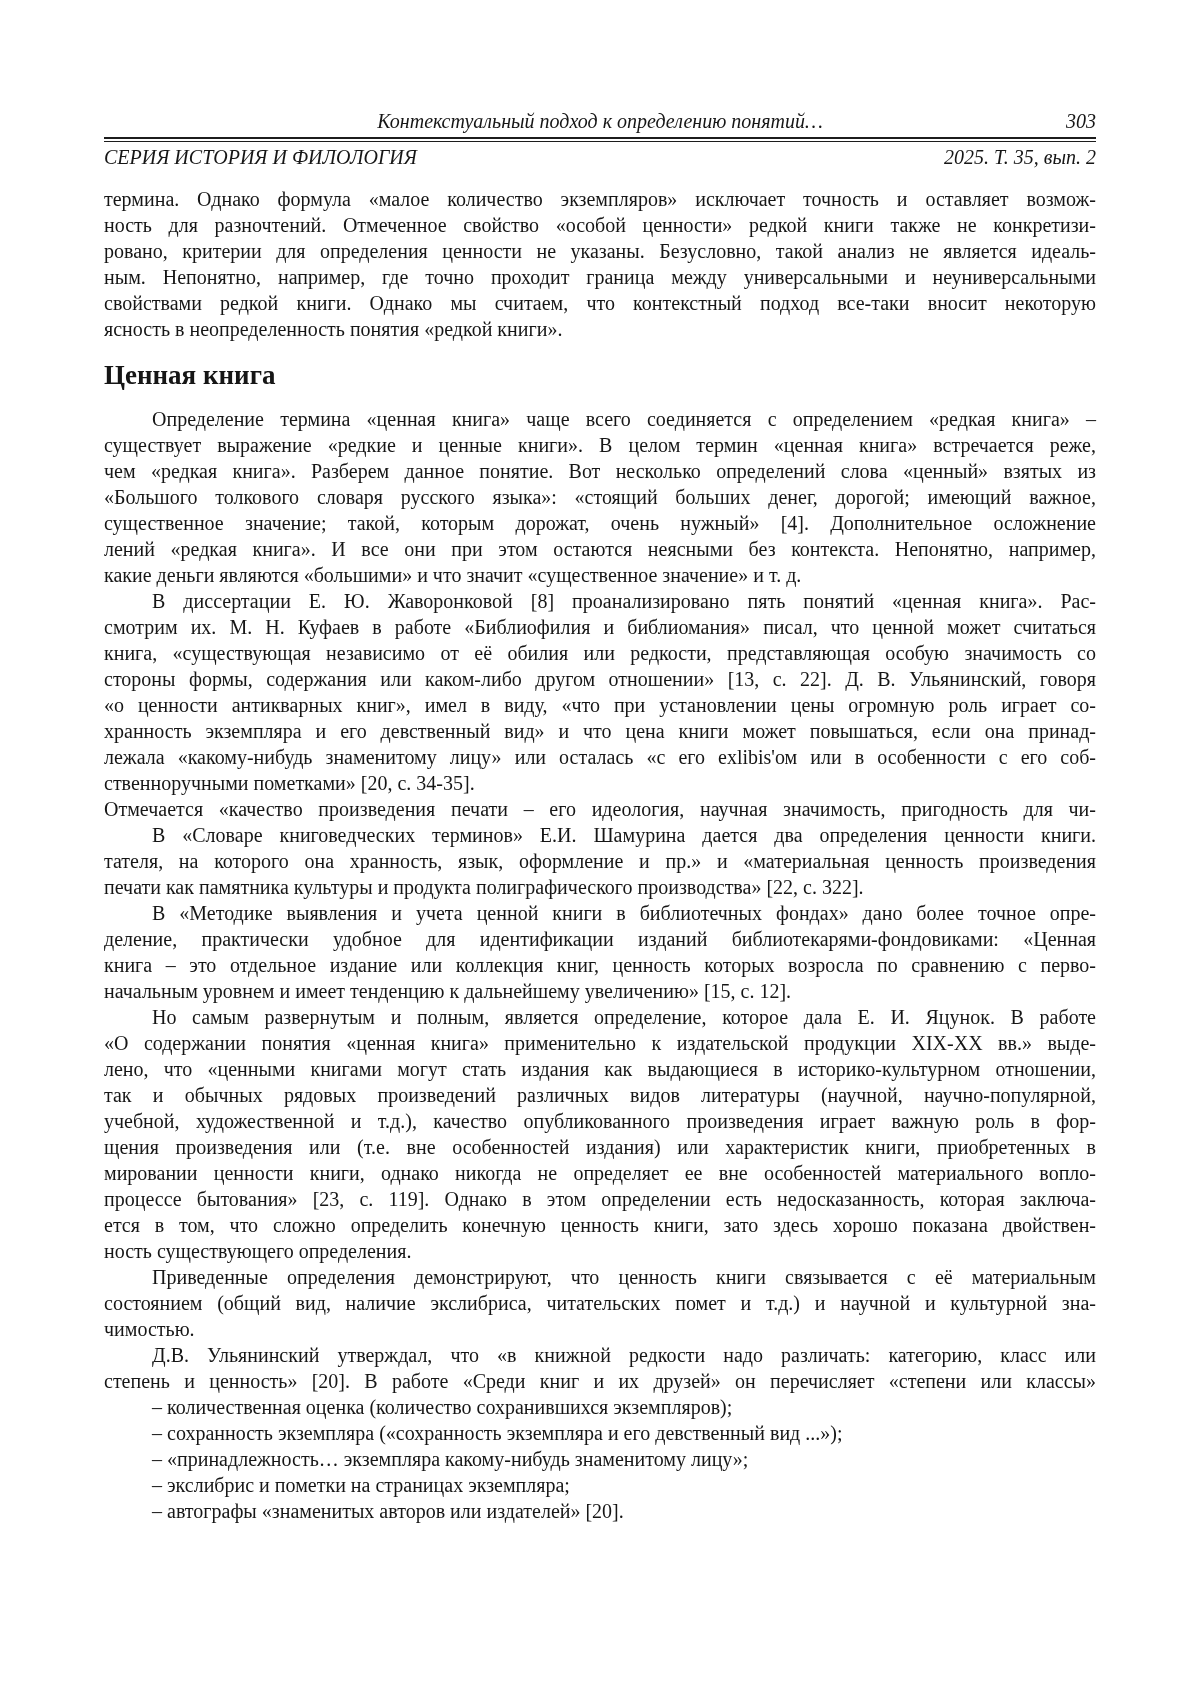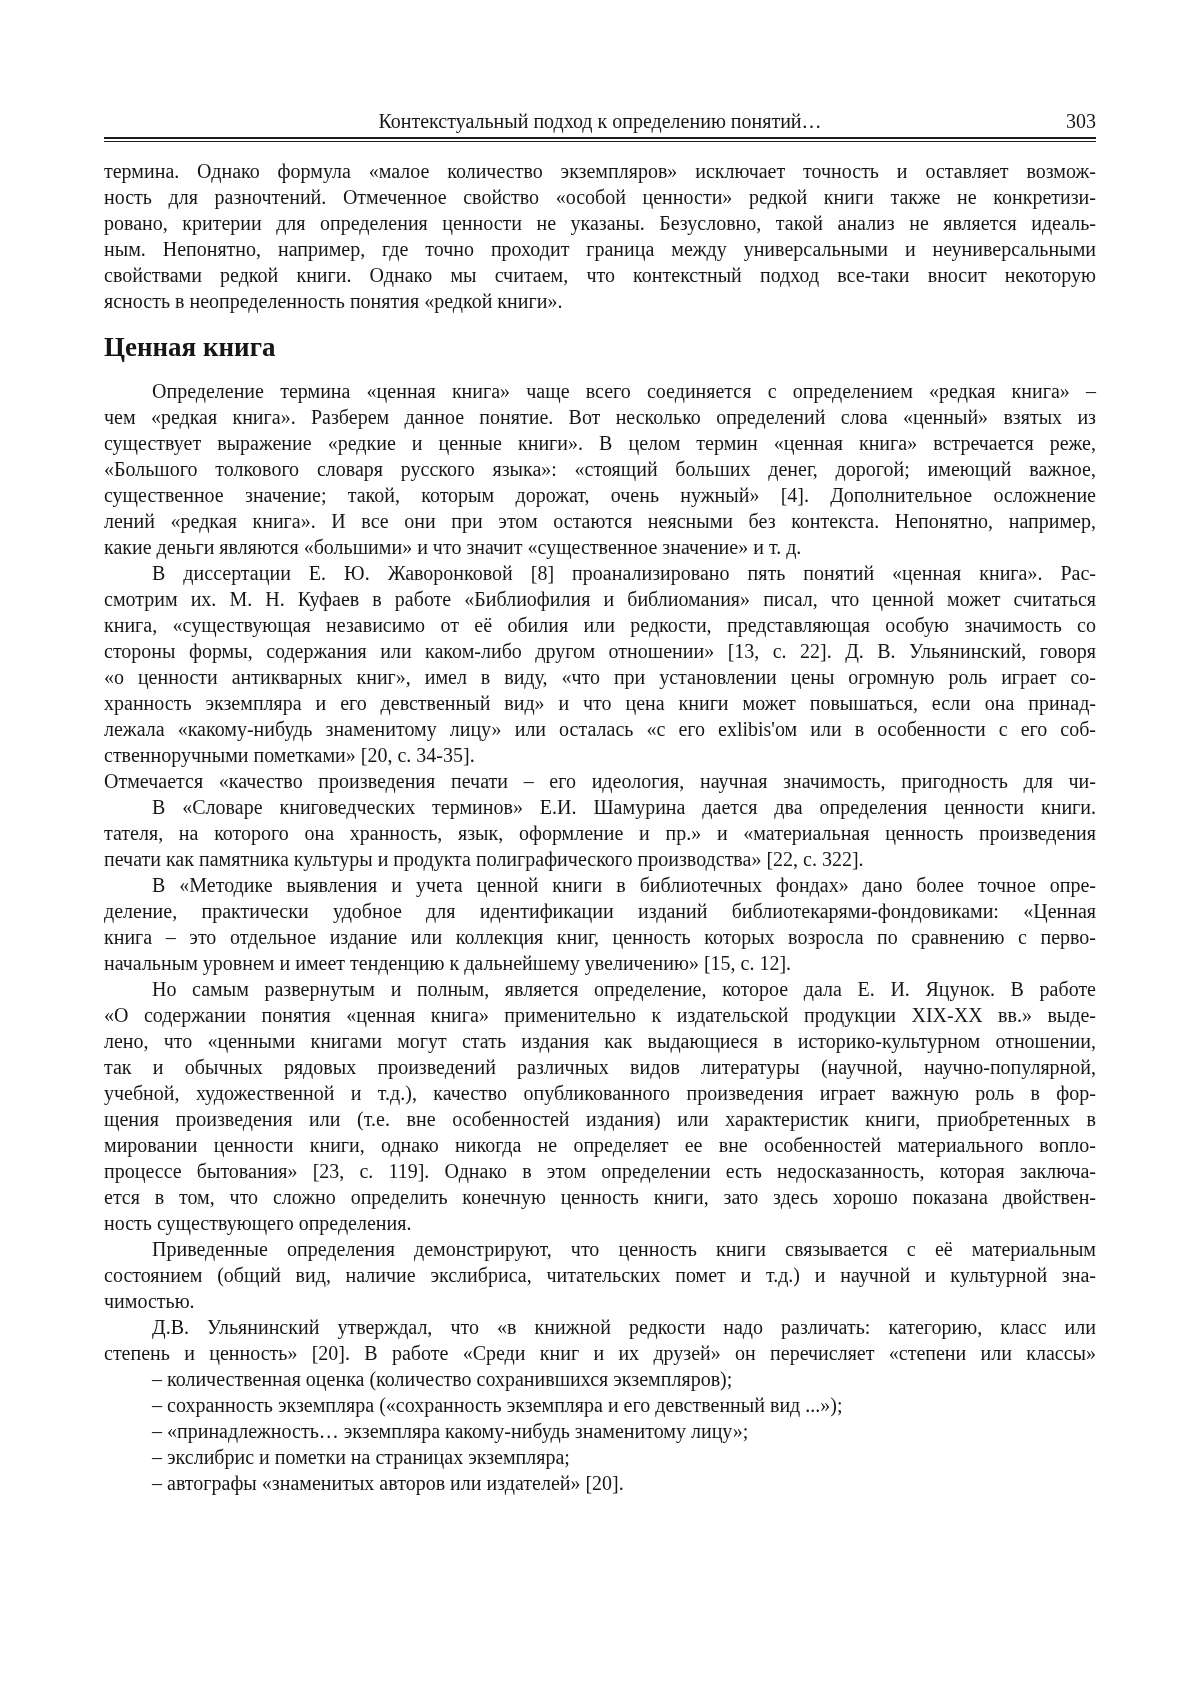--- a/index.html
+++ b/index.html
@@ -11,21 +11,21 @@
     position: relative;
     width: 1200px;
     height: 1698px;
     background: #ffffff;
     color: #161616;
     font-family: "Liberation Serif", "DejaVu Serif", serif;
     box-sizing: border-box;
     padding: 108px 104px 0 104px;
     overflow: hidden;
   }
-  header { display: block; }
+  header { display: block; font-style: italic; }
   .running-row {
     position: relative;
     font-size: 20px;
     line-height: 26px;
     white-space: nowrap;
   }
   .running-title { text-align: center; }
   .page-number {
     position: absolute;
     right: 0;
@@ -71,36 +71,40 @@
 </head>
 <body>
 
 <div class="page">
   <header>
     <div class="running-row">
       <div class="running-title">Контекстуальный подход к определению понятий…</div>
       <div class="page-number">303</div>
     </div>
     <div class="header-rule"></div>
+    <div class="series-row">
+      <div class="series">СЕРИЯ ИСТОРИЯ И ФИЛОЛОГИЯ</div>
+      <div class="issue">2025. Т. 35, вып. 2</div>
+    </div>
   </header>
 
   <main id="article-body">
       <div class="para">
         <div class="line">термина. Однако формула «малое количество экземпляров» исключает точность и оставляет возмож-</div>
         <div class="line">ность для разночтений. Отмеченное свойство «особой ценности» редкой книги также не конкретизи-</div>
         <div class="line">ровано, критерии для определения ценности не указаны. Безусловно, такой анализ не является идеаль-</div>
         <div class="line">ным. Непонятно, например, где точно проходит граница между универсальными и неуниверсальными</div>
         <div class="line">свойствами редкой книги. Однако мы считаем, что контекстный подход все-таки вносит некоторую</div>
         <div class="line last">ясность в неопределенность понятия «редкой книги».</div>
       </div>
       <h2 class="heading">Ценная книга</h2>
       <div class="para">
         <div class="line first">Определение термина «ценная книга» чаще всего соединяется с определением «редкая книга» –</div>
+        <div class="line">существует выражение «редкие и ценные книги». В целом термин «ценная книга» встречается реже,</div>
         <div class="line">чем «редкая книга». Разберем данное понятие. Вот несколько определений слова «ценный» взятых из</div>
-        <div class="line">существует выражение «редкие и ценные книги». В целом термин «ценная книга» встречается реже,</div>
         <div class="line">«Большого толкового словаря русского языка»: «стоящий больших денег, дорогой; имеющий важное,</div>
         <div class="line">существенное значение; такой, которым дорожат, очень нужный» [4]. Дополнительное осложнение</div>
         <div class="line">лений «редкая книга». И все они при этом остаются неясными без контекста. Непонятно, например,</div>
         <div class="line last">какие деньги являются «большими» и что значит «существенное значение» и т. д.</div>
       </div>
       <div class="para">
         <div class="line first">В диссертации Е. Ю. Жаворонковой [8] проанализировано пять понятий «ценная книга». Рас-</div>
         <div class="line">смотрим их. М. Н. Куфаев в работе «Библиофилия и библиомания» писал, что ценной может считаться</div>
         <div class="line">книга, «существующая независимо от её обилия или редкости, представляющая особую значимость со</div>
         <div class="line">стороны формы, содержания или каком-либо другом отношении» [13, с. 22]. Д. В. Ульянинский, говоря</div>

